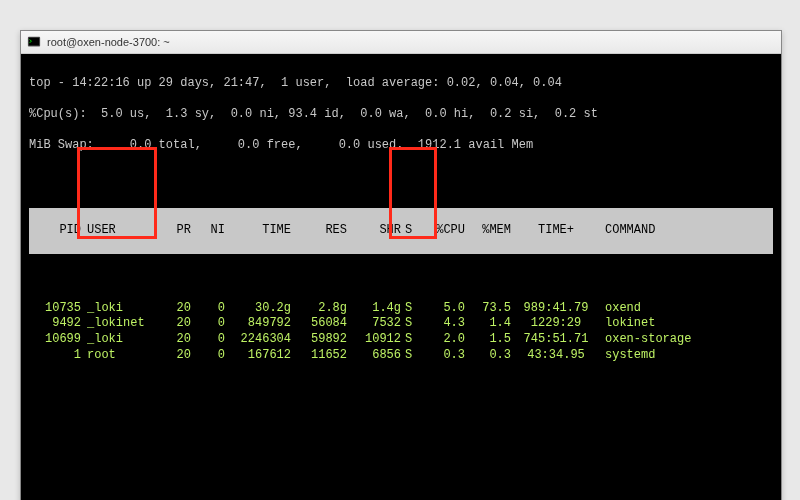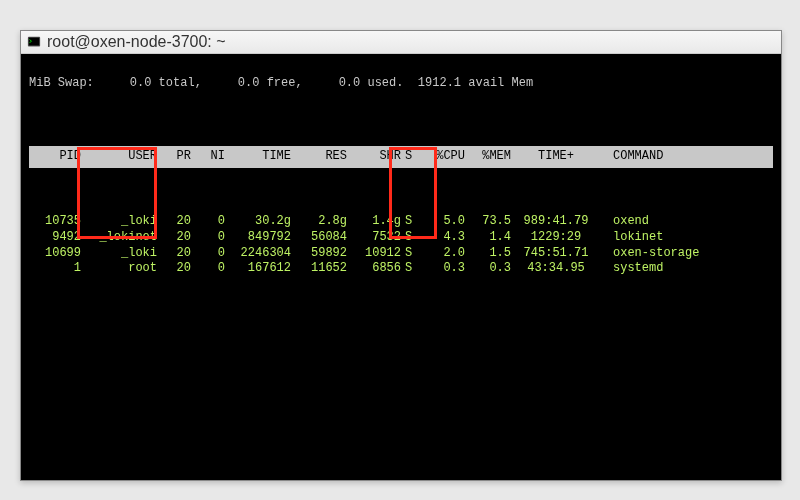--- a/index.html
+++ b/index.html
@@ -22,49 +22,49 @@
     box-shadow: 0 2px 6px rgba(0,0,0,0.2);
   }
   .titlebar {
     background: linear-gradient(#f7f7f7,#e9e9e9);
     border-bottom: 1px solid #ccc;
     height: 22px;
     display: flex;
     align-items: center;
     padding: 0 6px;
     font-family: Tahoma, sans-serif;
-    font-size: 16px;
+    font-size: 11px;
     color: #333;
   }
   .titlebar .icon { width:14px; height:14px; margin-right:6px; }
   .term {
     background: #000;
     color: #c8c8c8;
     padding: 6px 8px 60px 8px;
     min-height: 360px;
     position: relative;
     line-height: 1.3;
     white-space: pre;
   }
   .summary-line { display:block; }
   .header-row {
     background: #c8c8c8;
     color: #000;
     display: flex;
     margin-top: 8px;
-    padding: 3px 0;
+    padding: 15px 0;
   }
   .proc-row {
     display: flex;
     color: #bef264;
   }
   .col { text-align: right; padding: 0 2px; }
-  .col.left { text-align: left; margin-left: 8px; }
+  .col.left { text-align: left; }
   .c-pid  { width: 50px; }
-  .c-user { width: 70px; text-align:right; padding-left:4px;}
+  .c-user { width: 70px; text-align:left; padding-left:4px;}
   .c-pr   { width: 30px; }
   .c-ni   { width: 30px; text-align: right; }
   .c-virt { width: 62px; }
   .c-res  { width: 52px; }
   .c-shr  { width: 50px; }
   .c-s    { width: 14px; text-align:left;}
   .c-cpu  { width: 42px; }
   .c-mem  { width: 42px; }
   .c-time { width: 82px; text-align: center; }
   .c-cmd  { width: 120px; text-align:left; padding-left:6px;}
@@ -83,20 +83,22 @@
   <div class="titlebar">
     <svg class="icon" viewBox="0 0 16 16">
         <rect x="1" y="2" width="14" height="11" rx="1" fill="#555"></rect>
         <rect x="2" y="3" width="12" height="9" fill="#000"></rect>
         <path d="M3 5l2 2-2 2" stroke="#0f0" stroke-width="1" fill="none"></path>
       </svg>
     <span>root@oxen-node-3700: ~</span>
   </div>
 
   <div class="term">
+<span class="summary-line">top - 14:22:16 up 29 days, 21:47,  1 user,  load average: 0.02, 0.04, 0.04</span>
+<span class="summary-line">%Cpu(s):  5.0 us,  1.3 sy,  0.0 ni, 93.4 id,  0.0 wa,  0.0 hi,  0.2 si,  0.2 st</span>
 <span class="summary-line">MiB Swap:     0.0 total,     0.0 free,     0.0 used.  1912.1 avail Mem</span>
 
     <div class="header-row">
       <span class="col c-pid">PID</span>
       <span class="col c-user">USER</span>
       <span class="col c-pr">PR</span>
       <span class="col c-ni">NI</span>
       <span class="col c-virt">TIME</span>
       <span class="col c-res">RES</span>
       <span class="col c-shr">SHR</span>

